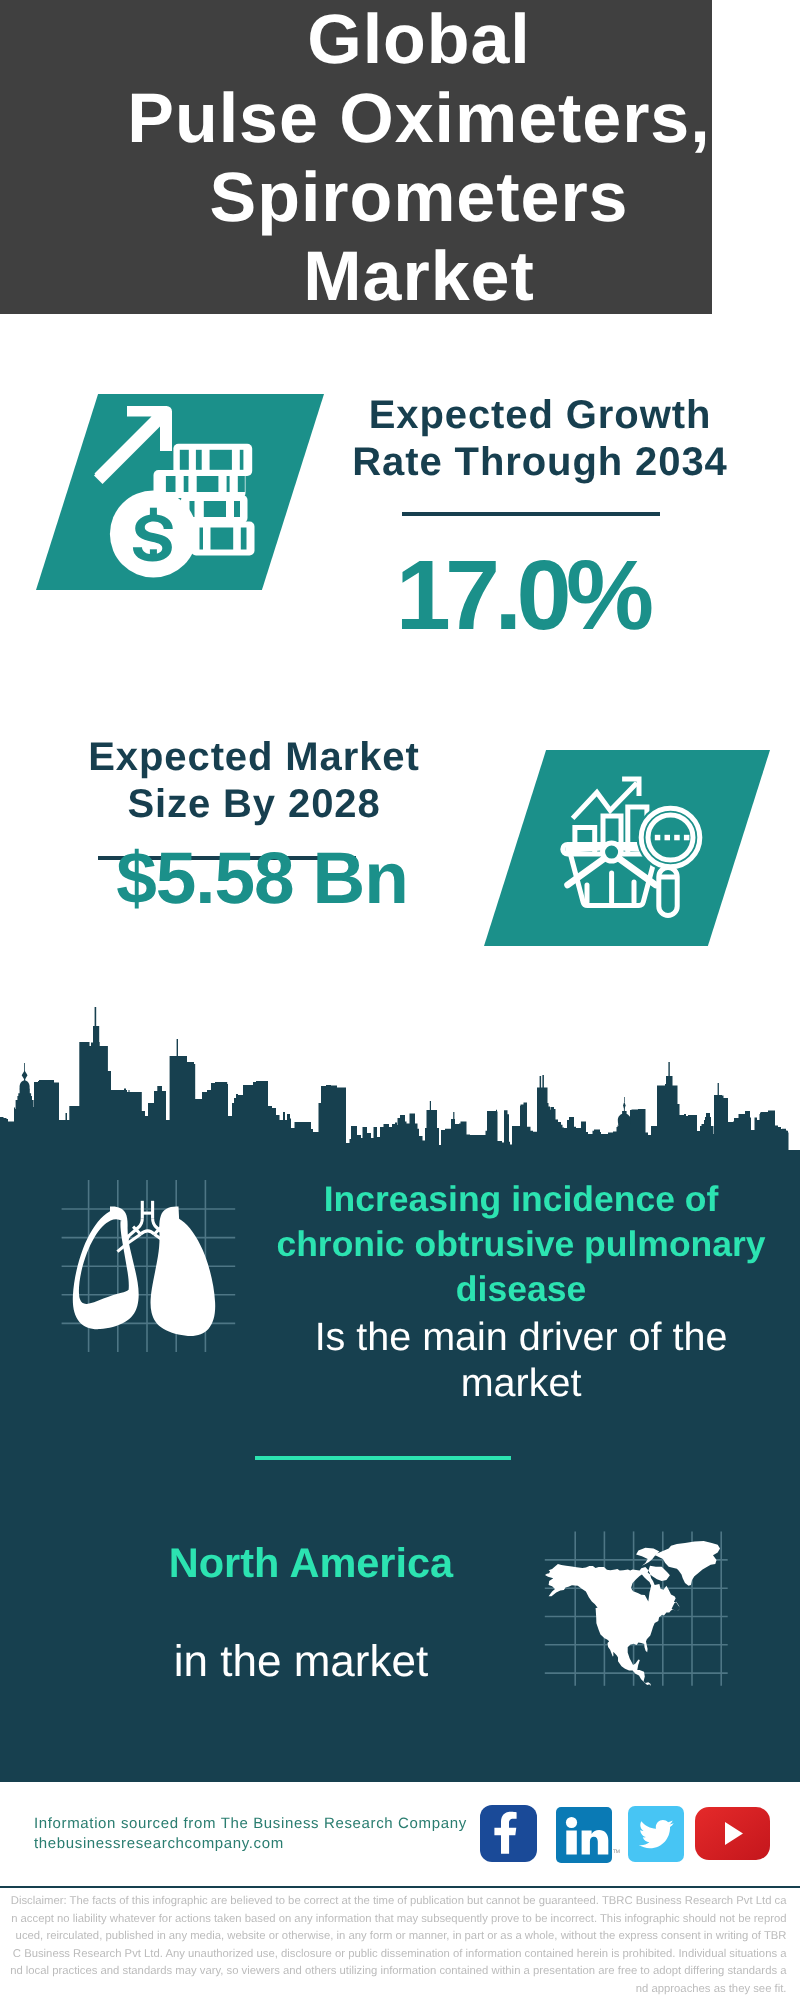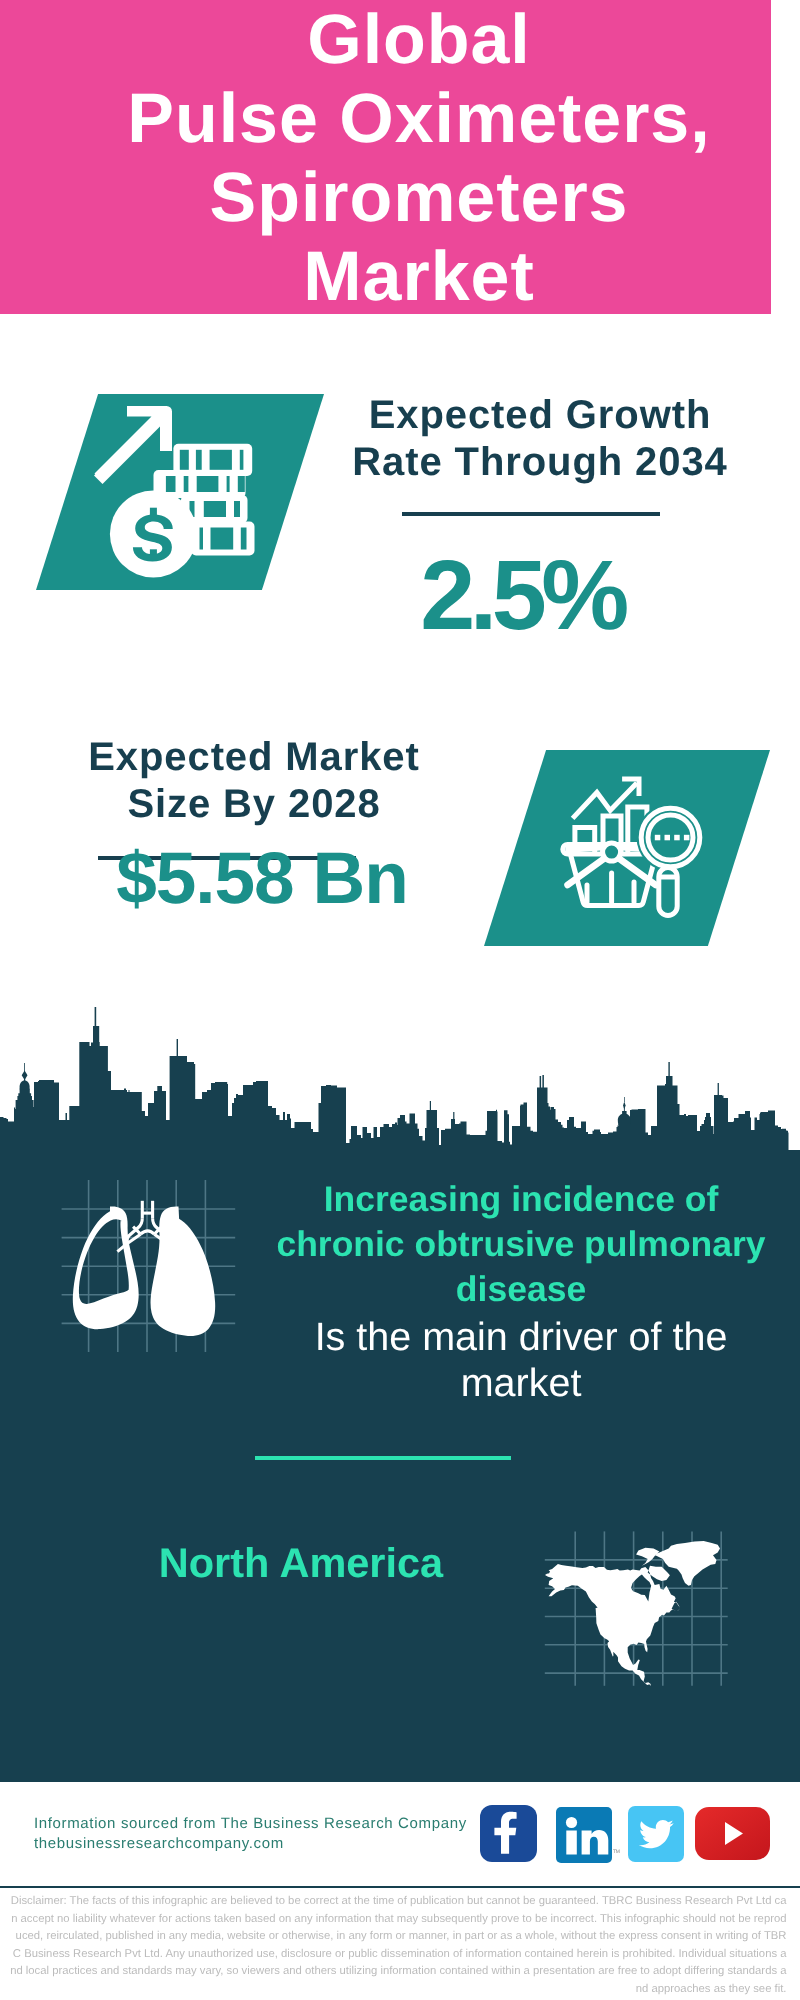--- a/index.html
+++ b/index.html
@@ -1,20 +1,20 @@
 <!DOCTYPE html>
 <html><head>
 <meta charset="utf-8">
 <style>
   html,body{margin:0;padding:0;background:#ffffff;}
   body{width:800px;height:2000px;font-family:"Liberation Sans",sans-serif;overflow:hidden;-webkit-font-smoothing:antialiased;text-rendering:geometricPrecision;}
   .page{position:relative;width:800px;height:2000px;background:#ffffff;overflow:hidden;}
 
   
-  .hdr{position:absolute;left:0;top:0;width:771px;height:314px;background:#ec4899;}
+  .hdr{position:absolute;left:0;top:0;width:712px;height:314px;background:#404040;}
   .hdr .t{position:absolute;left:19px;width:800px;text-align:center;color:#ffffff;
           font-size:70px;font-weight:bold;line-height:70px;letter-spacing:0.95px;white-space:nowrap;}
 
   
   .stat-label{position:absolute;color:#173f4f;font-size:40px;font-weight:bold;line-height:40px;
               text-align:center;white-space:nowrap;letter-spacing:0.9px;margin-top:6px;}
   .rule{position:absolute;background:#173f4f;height:4px;}
   .big-val{position:absolute;color:#1b908a;font-weight:bold;text-align:center;white-space:nowrap;}
   .body-txt{position:absolute;text-align:center;white-space:nowrap;}
   .green{color:#2ce3b1;font-weight:bold;}
@@ -84,21 +84,21 @@
       <g fill="#1b908a">
         <rect x="113.9" y="113.7" width="7" height="11"></rect>
         <rect x="113.9" y="155.3" width="7" height="11"></rect>
         <path d="M117.4,120.5 c-10.4,0 -18.2,5.8 -18.2,13.8 0,7.3 5.6,11.4 16.7,13.4 7.6,1.4 10.4,3.3 10.4,6.5 0,3.5 -4,6 -9.8,6 -6.3,0 -10.5,-2.8 -10.5,-7 h-9.1 c0,8.7 7.7,14.3 19.5,14.3 11.8,0 19.5,-5.5 19.5,-14.2 0,-7.8 -5.6,-11.9 -17.4,-14 -7.6,-1.4 -9.7,-3.1 -9.7,-6 0,-3.3 3.5,-5.8 9.1,-5.8 5.6,0 9.8,3.2 9.8,7.4 h9.1 c0,-8.6 -7.7,-14.4 -19.4,-14.4 z"></path>
       </g>
     </svg>
   </div>
   <div class="stat-label" style="left:340px;top:389px;width:400px">Expected Growth</div>
   <div class="stat-label" style="left:340px;top:436px;width:400px">Rate Through 2034</div>
   <div class="rule" style="left:402px;top:512px;width:258px"></div>
-  <div class="big-val" style="left:322px;top:558px;width:400px;font-size:99px;line-height:73px;letter-spacing:-5.6px">2.5%</div>
+  <div class="big-val" style="left:322px;top:558px;width:400px;font-size:99px;line-height:73px;letter-spacing:-5.6px">17.0%</div>
 
   <div class="stat-label" style="left:54px;top:731px;width:400px">Expected Market</div>
   <div class="stat-label" style="left:54px;top:778px;width:400px">Size By 2028</div>
   <div class="rule" style="left:98px;top:856px;width:258px"></div>
   <div class="big-val" style="left:62px;top:852px;width:400px;font-size:73px;line-height:53px;letter-spacing:-1.1px">$5.58 Bn</div>
 
   <div style="position:absolute;left:484px;top:750px;">
     <svg width="288" height="197" viewBox="0 0 288 197">
       <polygon points="62.1,0 286,0 223.9,196 0,196" fill="#1b908a"></polygon>
       <g fill="none" stroke="#ffffff" stroke-width="5" stroke-linecap="butt" stroke-linejoin="miter">
@@ -244,21 +244,22 @@
         <line x1="544.8" y1="1559.9" x2="727.7" y2="1559.9"></line>
         <line x1="544.8" y1="1588.2" x2="727.7" y2="1588.2"></line>
         <line x1="544.8" y1="1616.5" x2="727.7" y2="1616.5"></line>
         <line x1="544.8" y1="1644.8" x2="727.7" y2="1644.8"></line>
         <line x1="544.8" y1="1673.1" x2="727.7" y2="1673.1"></line>
       </g>
       <path fill-rule="evenodd" fill="#ffffff" d="M 545.0,1575.0 L 546.9,1573.8 L 549.2,1573.2 L 550.0,1571.3 L 548.6,1570.2 L 552.1,1568.9 L 557.9,1564.1 L 561.4,1565.0 L 566.1,1565.8 L 571.9,1566.6 L 576.6,1567.3 L 582.4,1568.1 L 585.9,1567.5 L 589.4,1566.0 L 592.9,1566.0 L 595.5,1567.9 L 598.7,1566.9 L 604.0,1566.9 L 606.9,1569.8 L 610.4,1570.2 L 615.1,1569.6 L 617.4,1568.9 L 619.7,1570.6 L 623.2,1570.2 L 627.9,1569.4 L 630.2,1570.6 L 632.6,1569.6 L 636.1,1570.0 L 639.6,1570.6 L 641.3,1568.3 L 645.4,1567.1 L 647.7,1569.6 L 650.0,1573.4 L 651.2,1578.2 L 653.0,1581.1 L 654.7,1584.9 L 659.4,1583.9 L 660.5,1588.7 L 663.5,1589.7 L 666.4,1585.8 L 668.7,1589.7 L 671.0,1594.4 L 674.5,1596.3 L 675.7,1598.2 L 673.9,1602.1 L 675.9,1602.1 L 679.2,1606.8 L 679.5,1609.7 L 676.3,1611.0 L 672.8,1609.5 L 671.0,1610.6 L 669.3,1612.5 L 666.4,1612.5 L 664.0,1615.4 L 662.3,1614.8 L 659.1,1617.3 L 658.3,1620.9 L 656.5,1622.1 L 654.7,1623.0 L 653.0,1626.9 L 652.1,1629.9 L 650.3,1635.4 L 646.8,1639.3 L 646.0,1641.5 L 647.6,1649.0 L 647.2,1652.2 L 645.6,1650.7 L 644.5,1647.3 L 644.2,1644.0 L 641.3,1643.1 L 638.4,1642.5 L 636.6,1645.0 L 633.7,1643.8 L 630.5,1644.4 L 627.7,1647.3 L 627.7,1652.6 L 629.6,1658.3 L 633.1,1665.0 L 635.5,1663.5 L 638.4,1659.5 L 639.8,1660.1 L 638.9,1663.1 L 638.2,1665.0 L 637.3,1670.0 L 639.6,1670.0 L 644.0,1671.7 L 644.8,1676.5 L 643.6,1681.2 L 645.4,1683.1 L 648.3,1682.2 L 650.7,1683.9 L 650.3,1686.0 L 649.5,1684.3 L 647.1,1685.0 L 644.2,1682.2 L 641.1,1679.3 L 639.0,1675.5 L 635.5,1673.8 L 632.6,1670.4 L 629.1,1670.4 L 625.0,1668.8 L 621.5,1666.2 L 618.0,1661.2 L 618.0,1657.4 L 616.8,1655.5 L 613.3,1651.7 L 613.4,1656.0 L 612.7,1656.6 L 610.1,1649.8 L 608.1,1646.9 L 607.5,1643.1 L 609.2,1641.2 L 607.1,1639.6 L 604.5,1638.3 L 600.5,1634.5 L 598.7,1630.1 L 596.4,1623.2 L 596.2,1617.3 L 595.6,1608.0 L 597.6,1607.8 L 594.7,1604.0 L 591.8,1601.5 L 588.8,1597.3 L 585.9,1591.6 L 581.8,1588.7 L 577.8,1585.8 L 571.9,1585.3 L 568.4,1586.8 L 565.5,1587.4 L 563.9,1590.0 L 560.3,1590.6 L 556.2,1592.5 L 551.5,1596.3 L 548.6,1596.3 L 552.1,1591.6 L 555.0,1589.1 L 552.1,1586.2 L 548.6,1584.9 L 549.2,1581.1 L 553.3,1578.2 L 548.0,1576.7 Z M 649.5,1582.0 L 651.2,1585.8 L 649.5,1592.5 L 648.3,1601.5 L 644.8,1595.0 L 641.3,1594.8 L 637.8,1593.1 L 633.1,1591.2 L 631.0,1588.1 L 632.6,1583.0 L 636.1,1579.3 L 639.6,1575.9 L 641.9,1574.4 L 644.2,1577.2 L 647.1,1580.1 Z M 688.5,1585.8 L 690.9,1584.9 L 692.0,1580.1 L 694.4,1576.3 L 697.8,1573.4 L 702.5,1569.6 L 707.2,1566.8 L 710.7,1564.8 L 715.3,1563.9 L 716.5,1560.1 L 713.0,1555.3 L 717.7,1552.4 L 720.0,1548.6 L 717.7,1544.8 L 711.8,1542.9 L 703.7,1541.0 L 694.4,1541.6 L 685.0,1542.9 L 676.9,1543.9 L 671.0,1545.8 L 668.7,1548.6 L 661.7,1551.5 L 657.0,1553.4 L 655.3,1555.3 L 659.4,1557.2 L 662.9,1559.1 L 665.2,1562.9 L 668.7,1566.8 L 676.9,1568.7 L 678.6,1570.6 L 681.5,1574.4 L 682.7,1578.2 L 685.0,1583.0 Z M 641.9,1565.8 L 645.4,1563.9 L 648.9,1562.0 L 652.4,1559.1 L 655.9,1554.4 L 659.4,1551.5 L 653.5,1548.6 L 645.4,1547.7 L 638.4,1550.5 L 636.1,1554.4 L 641.9,1556.3 L 647.7,1559.1 L 645.4,1562.9 Z M 650.0,1565.8 L 655.9,1566.8 L 661.7,1566.8 L 667.5,1572.5 L 669.9,1575.3 L 666.4,1580.1 L 661.7,1581.1 L 657.0,1579.2 L 652.4,1576.3 L 647.7,1572.5 Z M 671.6,1608.7 L 674.5,1603.0 L 676.3,1601.7 L 679.2,1605.9 L 679.5,1609.5 L 676.3,1611.0 Z"></path>
     </svg>
   </div>
 
-  <div class="body-txt green" style="left:1px;top:1542px;width:600px;font-size:41.5px;line-height:41.5px">North America</div>
+  <div class="body-txt green" style="left:11px;top:1542px;width:600px;font-size:41.5px;line-height:41.5px">North America</div>
+  <div class="body-txt white" style="left:1px;top:1640px;width:600px;font-size:44px;line-height:44px">in the market</div>
 
   <div class="src" style="left:34px;top:1815px">Information sourced from The Business Research Company</div>
   <div class="src" style="left:34px;top:1835px">thebusinessresearchcompany.com</div>
 
   <div style="position:absolute;left:480px;top:1805px;">
     <svg width="57" height="57" viewBox="0 0 57 57">
       <rect x="0" y="0" width="57" height="57" rx="12" fill="#1a4a98"></rect>
       <path d="M35.3,30.3 l1,-7.6 h-7.3 v-4.9 c0,-2.1 1,-4.1 4.3,-4.1 h3.3 v-6.4 c0,0 -3,-0.5 -5.8,-0.5
                -5.9,0 -9.8,3.6 -9.8,10.1 v5.8 h-6.6 v7.6 h6.6 v18.4 h8.1 v-18.4 z" fill="#ffffff"></path>
     </svg>

